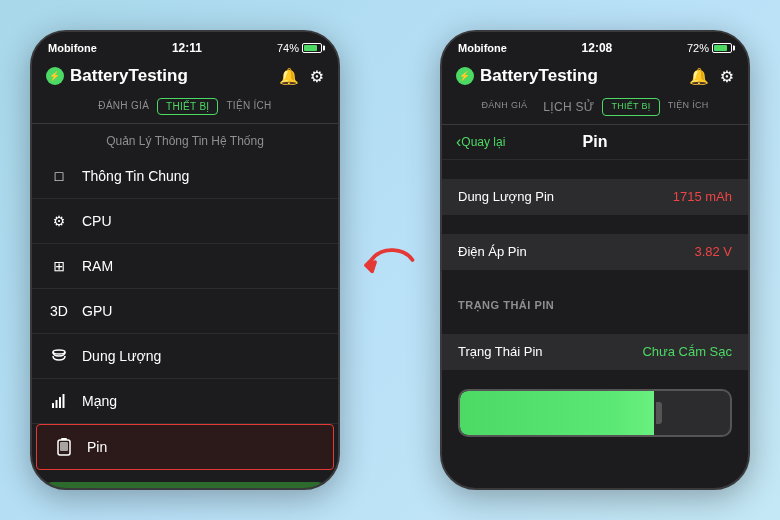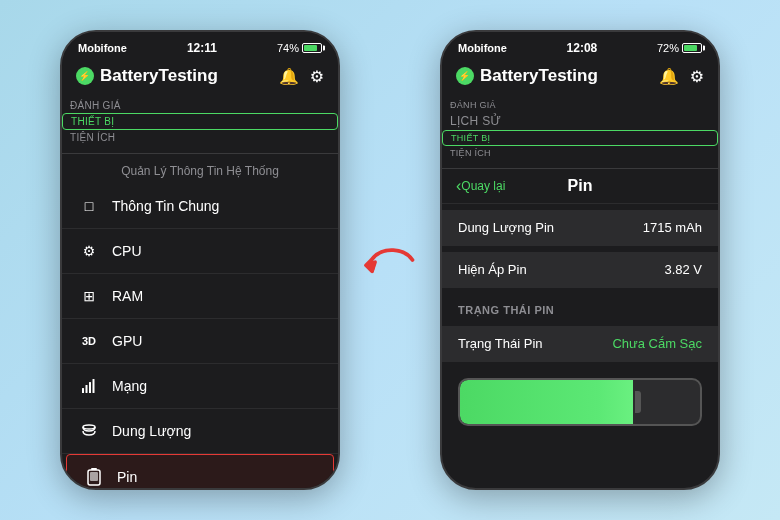--- a/index.html
+++ b/index.html
@@ -16,21 +16,21 @@
     .container {
       display: flex;
       align-items: center;
       justify-content: center;
       gap: 20px;
       width: 100%;
       height: 100%;
       padding: 20px;
     }
     .phone-screen {
-      width: 280px;
+      width: 310px;
       height: 460px;
       background: #1c1c1e;
       border-radius: 36px;
       overflow: hidden;
       border: 2px solid #3a3a3c;
       position: relative;
       box-shadow: 0 8px 32px rgba(0,0,0,0.3);
     }
     .status-bar {
       background: #1c1c1e;
@@ -99,21 +99,20 @@
     }
     .header-icons { display: flex; gap: 10px; align-items: center; }
     .header-icon { color: #fff; font-size: 16px; }
     
     .tab-bar {
       background: #1c1c1e;
       display: flex;
       justify-content: center;
       padding: 6px 0 8px;
       border-bottom: 0.5px solid #3a3a3c;
-      flex-direction: column;
     }
     .tab-item {
       color: #8e8e93;
       font-size: 10px;
       font-weight: 500;
       padding: 2px 8px;
       text-transform: uppercase;
       letter-spacing: 0.3px;
     }
     .tab-item.active {
@@ -187,24 +186,24 @@
       text-transform: uppercase;
       letter-spacing: 0.5px;
     }
     .info-row {
       display: flex;
       justify-content: space-between;
       align-items: center;
       padding: 10px 16px;
       border-bottom: 0.5px solid #2c2c2e;
       background: #2c2c2e;
-      margin: 6px 0;
+      margin: 19px 0;
     }
     .info-label { color: #fff; font-size: 13px; font-weight: 500; }
-    .info-value { color: #ffffff; font-size: 13px; }
+    .info-value { color: #ef4444; font-size: 13px; }
     .info-value.green { color: #4cd964; }
     .battery-visual {
       margin: 16px 16px 10px;
       height: 48px;
       background: #2c2c2e;
       border-radius: 10px;
       border: 2px solid #555;
       position: relative;
       overflow: hidden;
     }
@@ -277,43 +276,43 @@
     </div>
     <div class="menu-item">
       <span class="menu-icon">⚙</span>
       <span class="menu-text">CPU</span>
     </div>
     <div class="menu-item">
       <span class="menu-icon">⊞</span>
       <span class="menu-text">RAM</span>
     </div>
     <div class="menu-item">
-      <span class="menu-icon" style="font-size:11px;font-weight:700;">3D</span>
+      <span class="menu-icon" style="font-size:14px;font-weight:400;">3D</span>
       <span class="menu-text">GPU</span>
+    </div>
+    <div class="menu-item">
+      <span class="menu-icon">
+        <svg width="16" height="16" viewBox="0 0 16 16" fill="white">
+          <ellipse cx="8" cy="4" rx="6" ry="2" fill="none" stroke="white" stroke-width="1.5"></ellipse>
+          <path d="M2 4 Q2 8 8 8 Q14 8 14 4" fill="none" stroke="white" stroke-width="1.5"></path>
+          <path d="M2 8 Q2 12 8 12 Q14 12 14 8" fill="none" stroke="white" stroke-width="1.5"></path>
+        </svg>
+      </span>
+      <span class="menu-text">Dung Lượng</span>
     </div>
     <div class="menu-item">
       <span class="menu-icon">
         <svg width="16" height="16" viewBox="0 0 16 16" fill="white">
           <rect x="1" y="10" width="2" height="5" rx="0.5"></rect>
           <rect x="4.5" y="7" width="2" height="8" rx="0.5"></rect>
           <rect x="8" y="4" width="2" height="11" rx="0.5"></rect>
           <rect x="11.5" y="1" width="2" height="14" rx="0.5"></rect>
         </svg>
       </span>
       <span class="menu-text">Mạng</span>
-    </div>
-    <div class="menu-item">
-      <span class="menu-icon">
-        <svg width="16" height="16" viewBox="0 0 16 16" fill="white">
-          <ellipse cx="8" cy="4" rx="6" ry="2" fill="none" stroke="white" stroke-width="1.5"></ellipse>
-          <path d="M2 4 Q2 8 8 8 Q14 8 14 4" fill="none" stroke="white" stroke-width="1.5"></path>
-          <path d="M2 8 Q2 12 8 12 Q14 12 14 8" fill="none" stroke="white" stroke-width="1.5"></path>
-        </svg>
-      </span>
-      <span class="menu-text">Dung Lượng</span>
     </div>
     <div class="menu-item highlighted">
       <span class="menu-icon">
         <svg width="14" height="18" viewBox="0 0 14 18" fill="white">
           <rect x="4" y="0" width="6" height="2" rx="1" fill="white"></rect>
           <rect x="1" y="2" width="12" height="15" rx="2" fill="none" stroke="white" stroke-width="1.5"></rect>
           <rect x="3" y="4" width="8" height="9" rx="1" fill="white" opacity="0.6"></rect>
         </svg>
       </span>
       <span class="menu-text">Pin</span>
@@ -368,21 +367,21 @@
       <span class="back-chevron">‹</span>
       <span class="back-text">Quay lại</span>
       <span class="nav-title">Pin</span>
     </div>
 
     <div class="info-row">
       <span class="info-label">Dung Lượng Pin</span>
       <span class="info-value">1715 mAh</span>
     </div>
     <div class="info-row">
-      <span class="info-label">Hiện Áp Pin</span>
+      <span class="info-label">Điện Áp Pin</span>
       <span class="info-value">3.82 V</span>
     </div>
 
     <div class="section-header">TRẠNG THÁI PIN</div>
     <div class="info-row">
       <span class="info-label">Trạng Thái Pin</span>
       <span class="info-value green">Chưa Cắm Sạc</span>
     </div>
 
     <div class="battery-visual">

